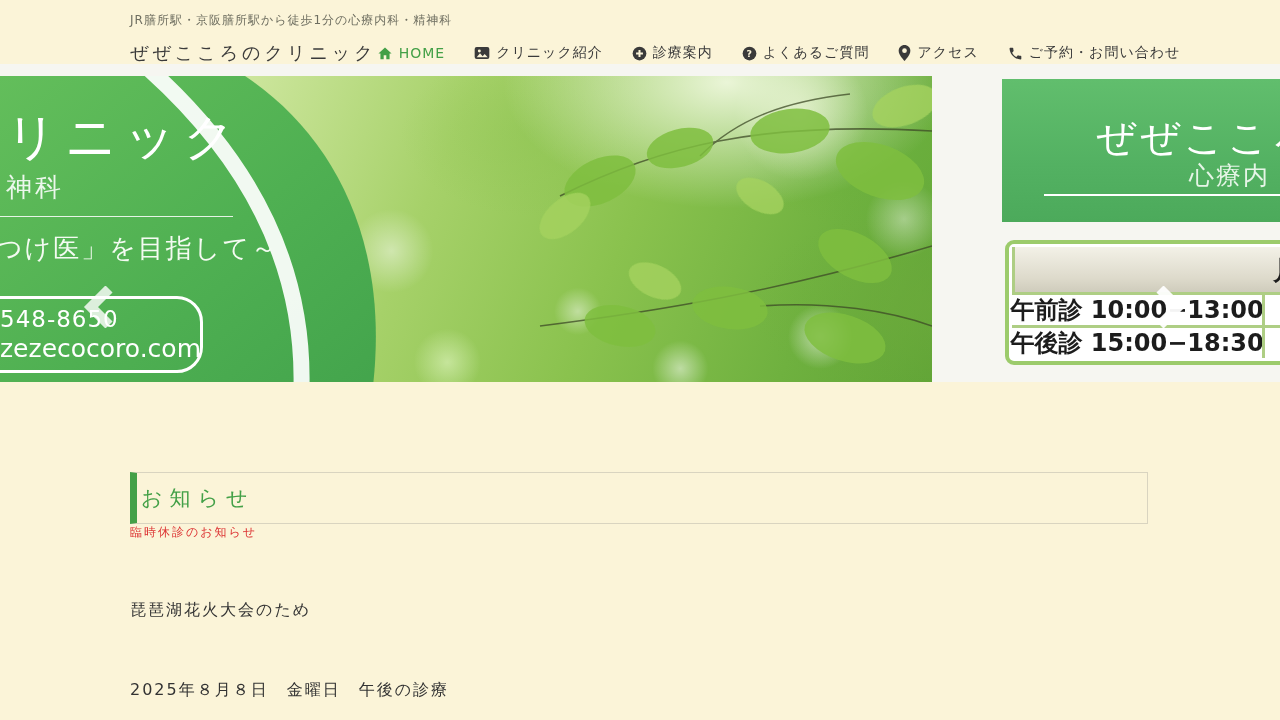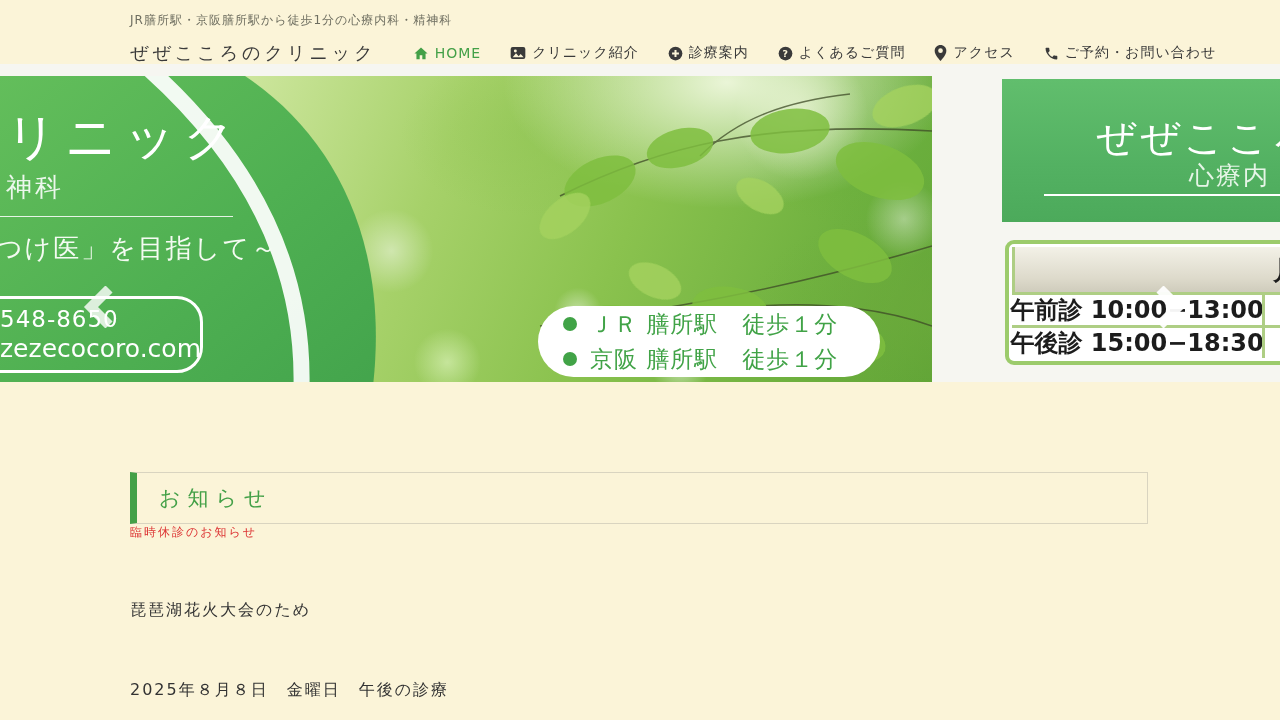--- a/index.html
+++ b/index.html
@@ -7,21 +7,21 @@
   body {
     width:1280px; height:720px; overflow:hidden;
     background:#FBF4D8;
     font-family:"DejaVu Sans","Liberation Sans",sans-serif;
     color:#3a3a3a;
   }
 
   
   .site-header { height:64px; padding:12px 150px 0 130px; }
   .tagline { font-size:12px; color:#6e6e60; letter-spacing:1px; }
-  .header-row { display:flex; align-items:center; justify-content:space-between; margin-top:12px;gap:36px; }
+  .header-row { display:flex; align-items:center; justify-content:space-between; margin-top:12px; }
   .site-title { font-size:18px; letter-spacing:4px; color:#3a3a3a; cursor:pointer; white-space:nowrap; }
   .main-nav { display:flex; align-items:center; gap:29px; }
   .nav-item { display:flex; align-items:center; gap:6px; font-size:14px; letter-spacing:1px;
               color:#3a3a3a; cursor:pointer; white-space:nowrap; }
   .nav-item.active { color:#43A047; }
   .nav-item .icon { display:flex; align-items:center; }
   .nav-item .icon svg { display:block; }
 
   
   .hero { position:relative; height:318px; overflow:hidden; background:#F6F6F1; }
@@ -84,21 +84,21 @@
   .carousel-arrow { position:absolute; top:221px; width:34px; height:44px; padding:0;
     background:none; border:none; cursor:pointer; z-index:5; }
   .carousel-arrow svg { display:block; }
   .arrow-prev { left:83px; opacity:.8; }
   .arrow-next { left:1156px; opacity:.95; }
 
   
   .news { padding:0 130px; }
   .news-title-box { margin-top:90px; width:1018px; height:52px;
     border:1px solid #D9D4C0; border-left:7px solid #43A047;
-    display:flex; align-items:center; padding-left:22px; }
+    display:flex; align-items:center; padding-left:4px; }
   .news-title { color:#43A047; font-size:21px; letter-spacing:7px; }
   .news-item-title { color:#DC3232; font-size:12px; letter-spacing:2px; }
   .news-line { margin:59px 0 0; font-size:16px; letter-spacing:2px; color:#333; }
 </style>
 </head>
 <body>
 
 <header class="site-header">
   <div class="tagline">JR膳所駅・京阪膳所駅から徒歩1分の心療内科・精神科</div>
   <div class="header-row">
@@ -203,30 +203,20 @@
     <div class="slide-title">リニック</div>
     <div class="slide-sub">神科</div>
     <div class="slide-rule"></div>
     <div class="slide-motto">つけ医」を目指して～</div>
 
     <div class="phone-box">
       <div class="phone-number">548-8650</div>
       <div class="phone-url">zezecocoro.com</div>
     </div>
 
-    <div class="access-box">
-      <div class="access-line">
-        <span class="bullet"></span>
-        <span>ＪＲ 膳所駅　徒歩１分</span>
-      </div>
-      <div class="access-line">
-        <span class="bullet"></span>
-        <span>京阪 膳所駅　徒歩１分</span>
-      </div>
-    </div>
   </div>
 
   <div class="slide-next">
     <div class="next-banner">
       <div class="next-title">ぜぜこころ</div>
       <div class="next-sub">心療内</div>
       <div class="next-rule"></div>
     </div>
 
     <div class="schedule-table">

